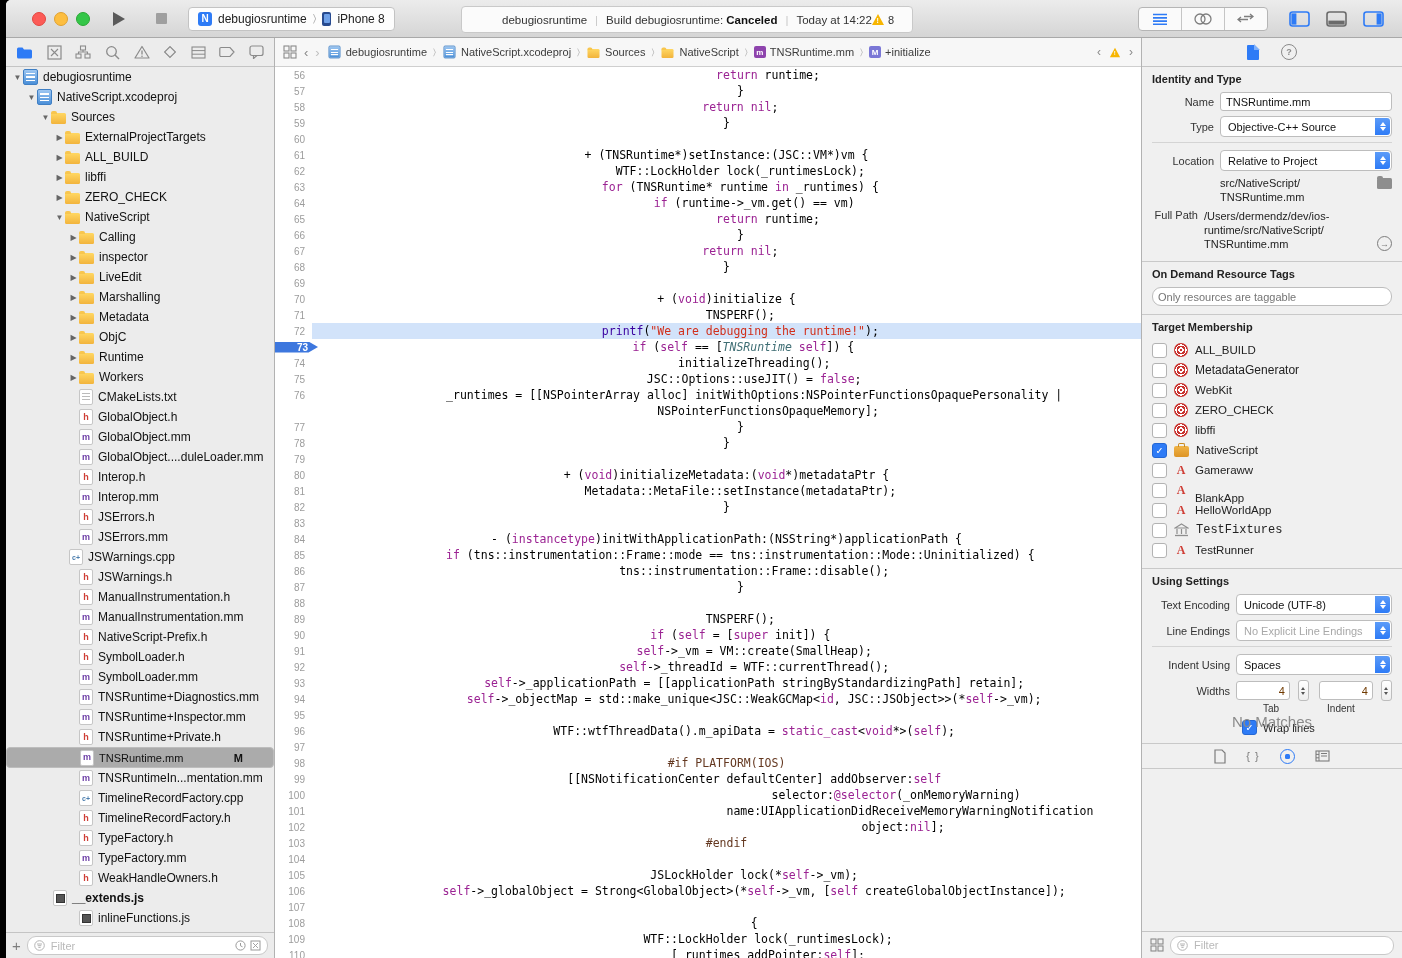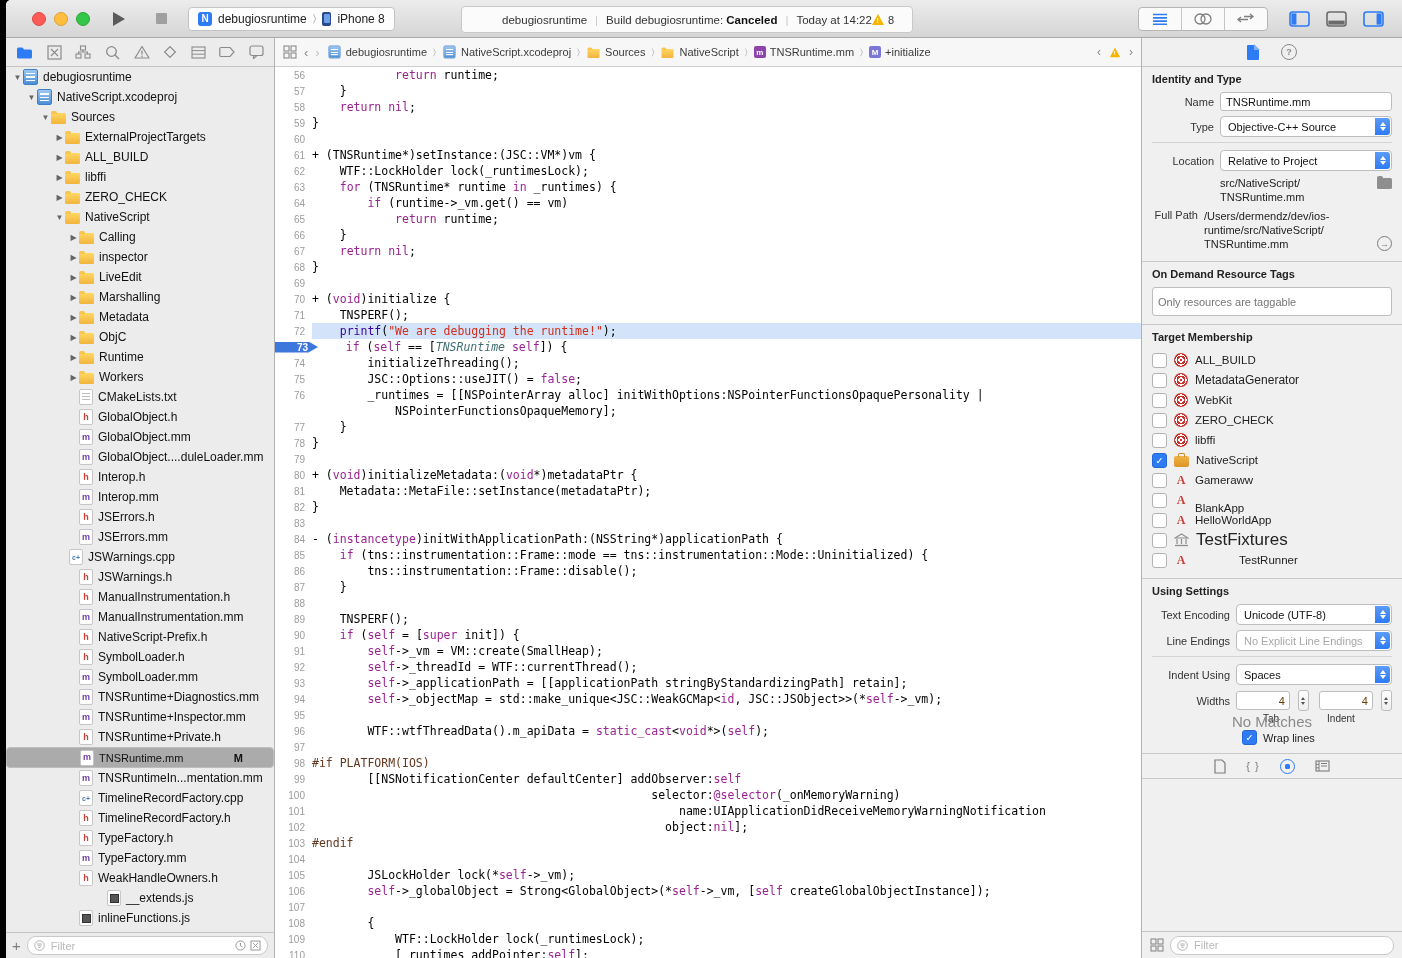--- a/index.html
+++ b/index.html
@@ -80,21 +80,21 @@
   .jb-M{width:12px;height:12px;border-radius:2px;background:#7a77d6;color:#fff;font-size:8px;font-weight:bold;
     display:flex;align-items:center;justify-content:center;}
   .jb-right{margin-left:auto;display:flex;align-items:center;gap:8px;color:#8a8a8a;font-size:12px;}
   .code{position:absolute;left:0;top:29px;right:0;bottom:0;overflow:hidden;
     font-family:"DejaVu Sans Mono",monospace;font-size:11.5px;}
   .code-row{height:16px;display:flex;align-items:center;}
   .gut{width:30px;flex:none;text-align:right;padding-right:7px;color:#9c9c9c;
     font-size:10px;font-family:"Liberation Sans",sans-serif;}
   .gut.bp{background:#3d77de;color:#fff;clip-path:polygon(0 0,78% 0,100% 50%,78% 100%,0 100%);
     width:33px;padding-right:10px;font-weight:bold;}
-  .code-row pre{margin:0;flex:1;font:inherit;line-height:16px;white-space:pre;}
+  .code-row pre{margin:0;flex:1;font:inherit;line-height:16px;white-space:pre;text-align:center;}
   .code-row.hl pre{background:#d2e3fa;}
   .c-d{color:#000;}.c-k{color:#9b2393;}.c-s{color:#d12f1b;}.c-f{color:#3900a0;}.c-t{color:#3f6e74;font-style:italic;}.c-p{color:#643820;}
   
   .inspector{width:260px;flex:none;background:#f0f0f0;border-left:1px solid #b2b2b2;position:relative;font-size:11.5px;color:#222;}
   .insp-tabs{height:28px;border-bottom:1px solid #c4c4c4;display:flex;align-items:center;justify-content:center;gap:22px;}
   .page-ic{width:12px;height:15px;background:#2e7bf6;border-radius:1px;position:relative;}
   .page-ic:after{content:'';position:absolute;right:-1px;top:-1px;border:3px solid #f0f0f0;border-left-color:#7eb0fb;border-bottom-color:#7eb0fb;}
   .qhelp{width:14px;height:14px;border:1.3px solid #8a8a8a;border-radius:50%;color:#8a8a8a;font-size:9px;
     display:flex;align-items:center;justify-content:center;font-weight:bold;}
   .sect{padding:6px 10px 8px 10px;border-bottom:1px solid #c9c9c9;}
@@ -540,21 +540,21 @@
             </span>
             <span>TypeFactory.mm</span>
           </div>
           <div class="tree-row" style="padding-left: 62px;">
             <span class="tri"></span>
             <span class="ic ic-file">
               <i class="l-h">h</i>
             </span>
             <span>WeakHandleOwners.h</span>
           </div>
-          <div class="tree-row" style="padding-left: 90px;">
+          <div class="tree-row" style="padding-left: 36px; font-weight: bold;">
             <span class="tri"></span>
             <span class="ic ic-js"></span>
             <span>__extends.js</span>
           </div>
           <div class="tree-row" style="padding-left: 62px;">
             <span class="tri"></span>
             <span class="ic ic-js"></span>
             <span>inlineFunctions.js</span>
           </div>
         </div>
@@ -904,21 +904,21 @@
             <span>/Users/dermendz/dev/ios-</span><br>
             <span>runtime/src/NativeScript/</span><br>
             <span>TNSRuntime.mm</span>
           </span>
           <span class="circ-arrow" style="align-self:flex-end">→</span>
         </div>
       </div>
 
       <div class="sect">
         <h3>On Demand Resource Tags</h3>
-        <input class="itxt" style="width: 100%; box-sizing: border-box; height: 29px;" placeholder="Only resources are taggable">
+        <input class="itxt" style="width: 100%; box-sizing: border-box; height: 19px; border-radius: 9px;" placeholder="Only resources are taggable">
       </div>
 
       <div class="sect">
         <h3>Target Membership</h3>
         <div>
             <div class="trow">
               <span class="cb"></span>
               <span class="bullseye"></span>
               <span style="font-size: 11.5px;">ALL_BUILD</span>
             </div>
@@ -964,26 +964,26 @@
             </div>
             <div class="trow">
               <span class="cb"></span>
               <svg width="15" height="14" class="bank">
                 <path d="M7.5 1 L14 5 L1 5 Z" fill="none" stroke="#8e8e8e" stroke-width="1.1"></path>
                 <line x1="3" y1="6" x2="3" y2="11" stroke="#8e8e8e" stroke-width="1.2"></line>
                 <line x1="7.5" y1="6" x2="7.5" y2="11" stroke="#8e8e8e" stroke-width="1.2"></line>
                 <line x1="12" y1="6" x2="12" y2="11" stroke="#8e8e8e" stroke-width="1.2"></line>
                 <line x1="1" y1="12.5" x2="14" y2="12.5" stroke="#8e8e8e" stroke-width="1.3"></line>
               </svg>
-              <span style="font-size: 17px;">TestFixtures</span>
+              <span style="font-size: 12px; font-family: Liberation Mono, monospace;">TestFixtures</span>
             </div>
             <div class="trow">
               <span class="cb"></span>
               <span class="appA">A</span>
-              <span style="font-size: 11.5px; margin-left: 44px;">TestRunner</span>
+              <span style="font-size: 11.5px;">TestRunner</span>
             </div>
           </div>
       </div>
 
       <div class="sect">
         <h3>Using Settings</h3>
         <div class="irow">
           <span class="ilab2">Text Encoding</span>
           <div class="sel">
             <span>Unicode (UTF-8)</span>

